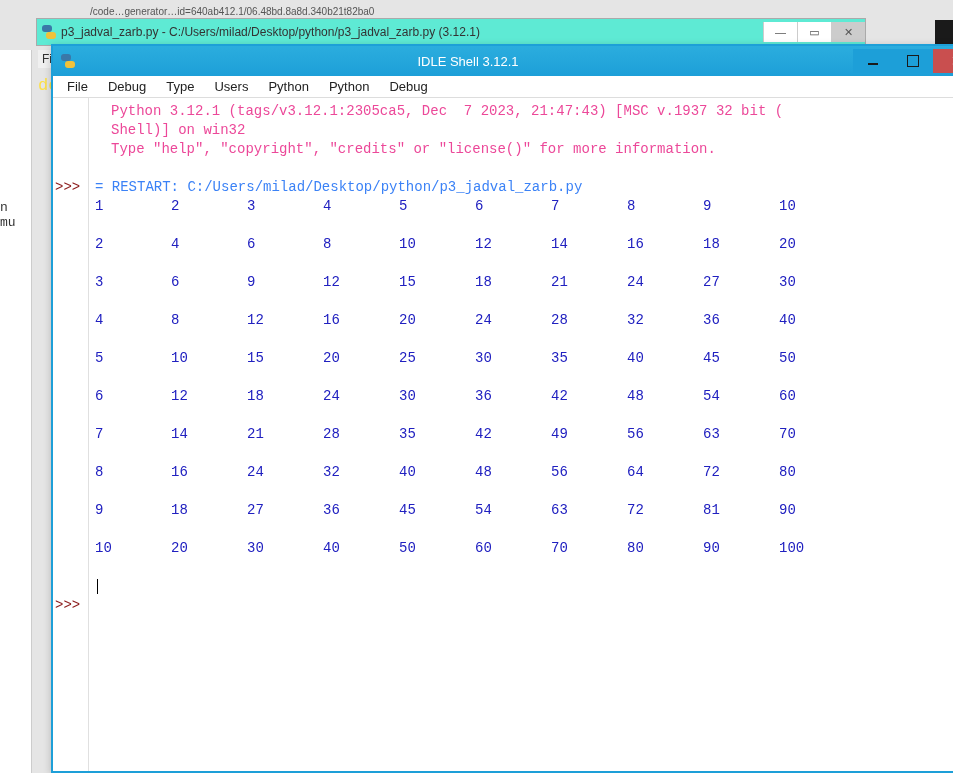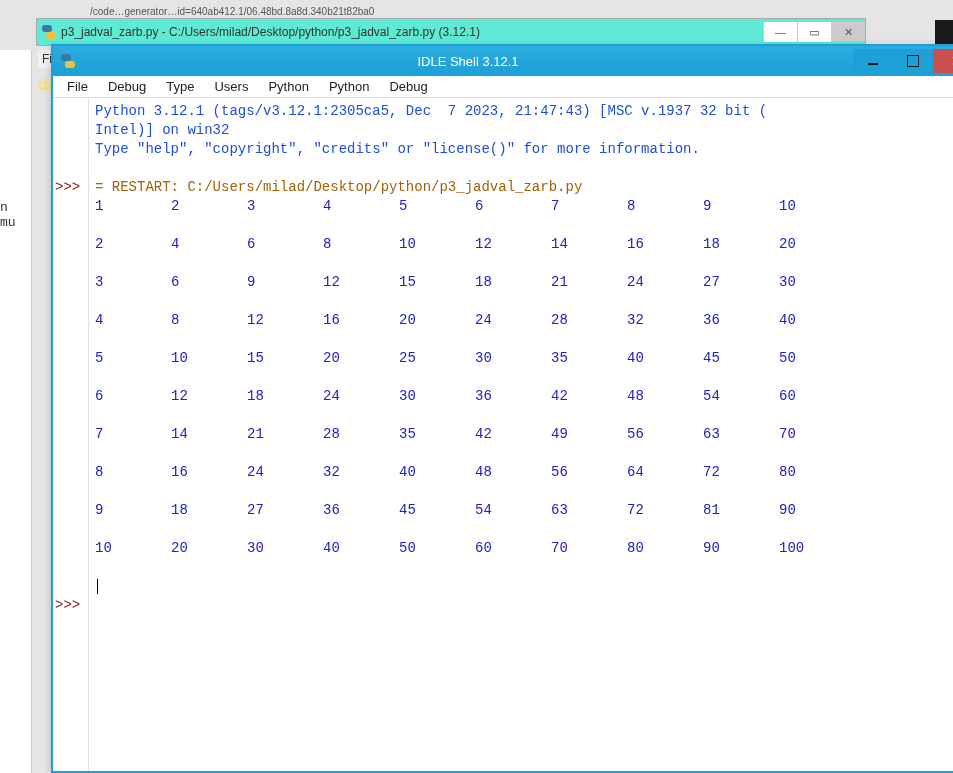--- a/index.html
+++ b/index.html
@@ -222,23 +222,23 @@
       border-left: 1px solid #ddd;
       position: relative;
     }
     .scroll-arrow {
       position: absolute;
       left: 2px;
       font-size: 10px;
       color: #888;
     }
 
-    .py-info { color: #1d4ed8; }
+    .py-info { color: #ec4899; margin-left: 16px; }
     .py-prompt { color: #8b1a1a; }
-    .py-restart { color: #a16207; }
+    .py-restart { color: #3b82f6; }
 
     .table-row {
       display: flex;
     }
     .table-cell {
       width: 76px;
       color: #2020c0;
     }
     .spacer { height: 19px; }
 
@@ -338,21 +338,21 @@
 
 
 
 
 
 
 
 <span class="py-prompt">&gt;&gt;&gt;</span></div>
 
     <div class="content"><span class="py-info">Python 3.12.1 (tags/v3.12.1:2305ca5, Dec  7 2023, 21:47:43) [MSC v.1937 32 bit (</span>
-<span class="py-info">Intel)] on win32</span>
+<span class="py-info">Shell)] on win32</span>
 <span class="py-info">Type "help", "copyright", "credits" or "license()" for more information.</span>
 
 <span class="py-restart">= RESTART: C:/Users/milad/Desktop/python/p3_jadval_zarb.py</span>
 <div id="table-out"><div class="table-row"><span class="table-cell">1</span><span class="table-cell">2</span><span class="table-cell">3</span><span class="table-cell">4</span><span class="table-cell">5</span><span class="table-cell">6</span><span class="table-cell">7</span><span class="table-cell">8</span><span class="table-cell">9</span><span class="table-cell">10</span></div><div class="spacer"></div><div class="table-row"><span class="table-cell">2</span><span class="table-cell">4</span><span class="table-cell">6</span><span class="table-cell">8</span><span class="table-cell">10</span><span class="table-cell">12</span><span class="table-cell">14</span><span class="table-cell">16</span><span class="table-cell">18</span><span class="table-cell">20</span></div><div class="spacer"></div><div class="table-row"><span class="table-cell">3</span><span class="table-cell">6</span><span class="table-cell">9</span><span class="table-cell">12</span><span class="table-cell">15</span><span class="table-cell">18</span><span class="table-cell">21</span><span class="table-cell">24</span><span class="table-cell">27</span><span class="table-cell">30</span></div><div class="spacer"></div><div class="table-row"><span class="table-cell">4</span><span class="table-cell">8</span><span class="table-cell">12</span><span class="table-cell">16</span><span class="table-cell">20</span><span class="table-cell">24</span><span class="table-cell">28</span><span class="table-cell">32</span><span class="table-cell">36</span><span class="table-cell">40</span></div><div class="spacer"></div><div class="table-row"><span class="table-cell">5</span><span class="table-cell">10</span><span class="table-cell">15</span><span class="table-cell">20</span><span class="table-cell">25</span><span class="table-cell">30</span><span class="table-cell">35</span><span class="table-cell">40</span><span class="table-cell">45</span><span class="table-cell">50</span></div><div class="spacer"></div><div class="table-row"><span class="table-cell">6</span><span class="table-cell">12</span><span class="table-cell">18</span><span class="table-cell">24</span><span class="table-cell">30</span><span class="table-cell">36</span><span class="table-cell">42</span><span class="table-cell">48</span><span class="table-cell">54</span><span class="table-cell">60</span></div><div class="spacer"></div><div class="table-row"><span class="table-cell">7</span><span class="table-cell">14</span><span class="table-cell">21</span><span class="table-cell">28</span><span class="table-cell">35</span><span class="table-cell">42</span><span class="table-cell">49</span><span class="table-cell">56</span><span class="table-cell">63</span><span class="table-cell">70</span></div><div class="spacer"></div><div class="table-row"><span class="table-cell">8</span><span class="table-cell">16</span><span class="table-cell">24</span><span class="table-cell">32</span><span class="table-cell">40</span><span class="table-cell">48</span><span class="table-cell">56</span><span class="table-cell">64</span><span class="table-cell">72</span><span class="table-cell">80</span></div><div class="spacer"></div><div class="table-row"><span class="table-cell">9</span><span class="table-cell">18</span><span class="table-cell">27</span><span class="table-cell">36</span><span class="table-cell">45</span><span class="table-cell">54</span><span class="table-cell">63</span><span class="table-cell">72</span><span class="table-cell">81</span><span class="table-cell">90</span></div><div class="spacer"></div><div class="table-row"><span class="table-cell">10</span><span class="table-cell">20</span><span class="table-cell">30</span><span class="table-cell">40</span><span class="table-cell">50</span><span class="table-cell">60</span><span class="table-cell">70</span><span class="table-cell">80</span><span class="table-cell">90</span><span class="table-cell">100</span></div><div class="spacer"></div></div><span class="cursor-line"></span></div>
 
     <div class="scrollbar-v">
       <div class="scroll-arrow" style="top:2px;">▴</div>
       <div class="scroll-arrow" style="bottom:2px;">▾</div>
     </div>
   </div>

